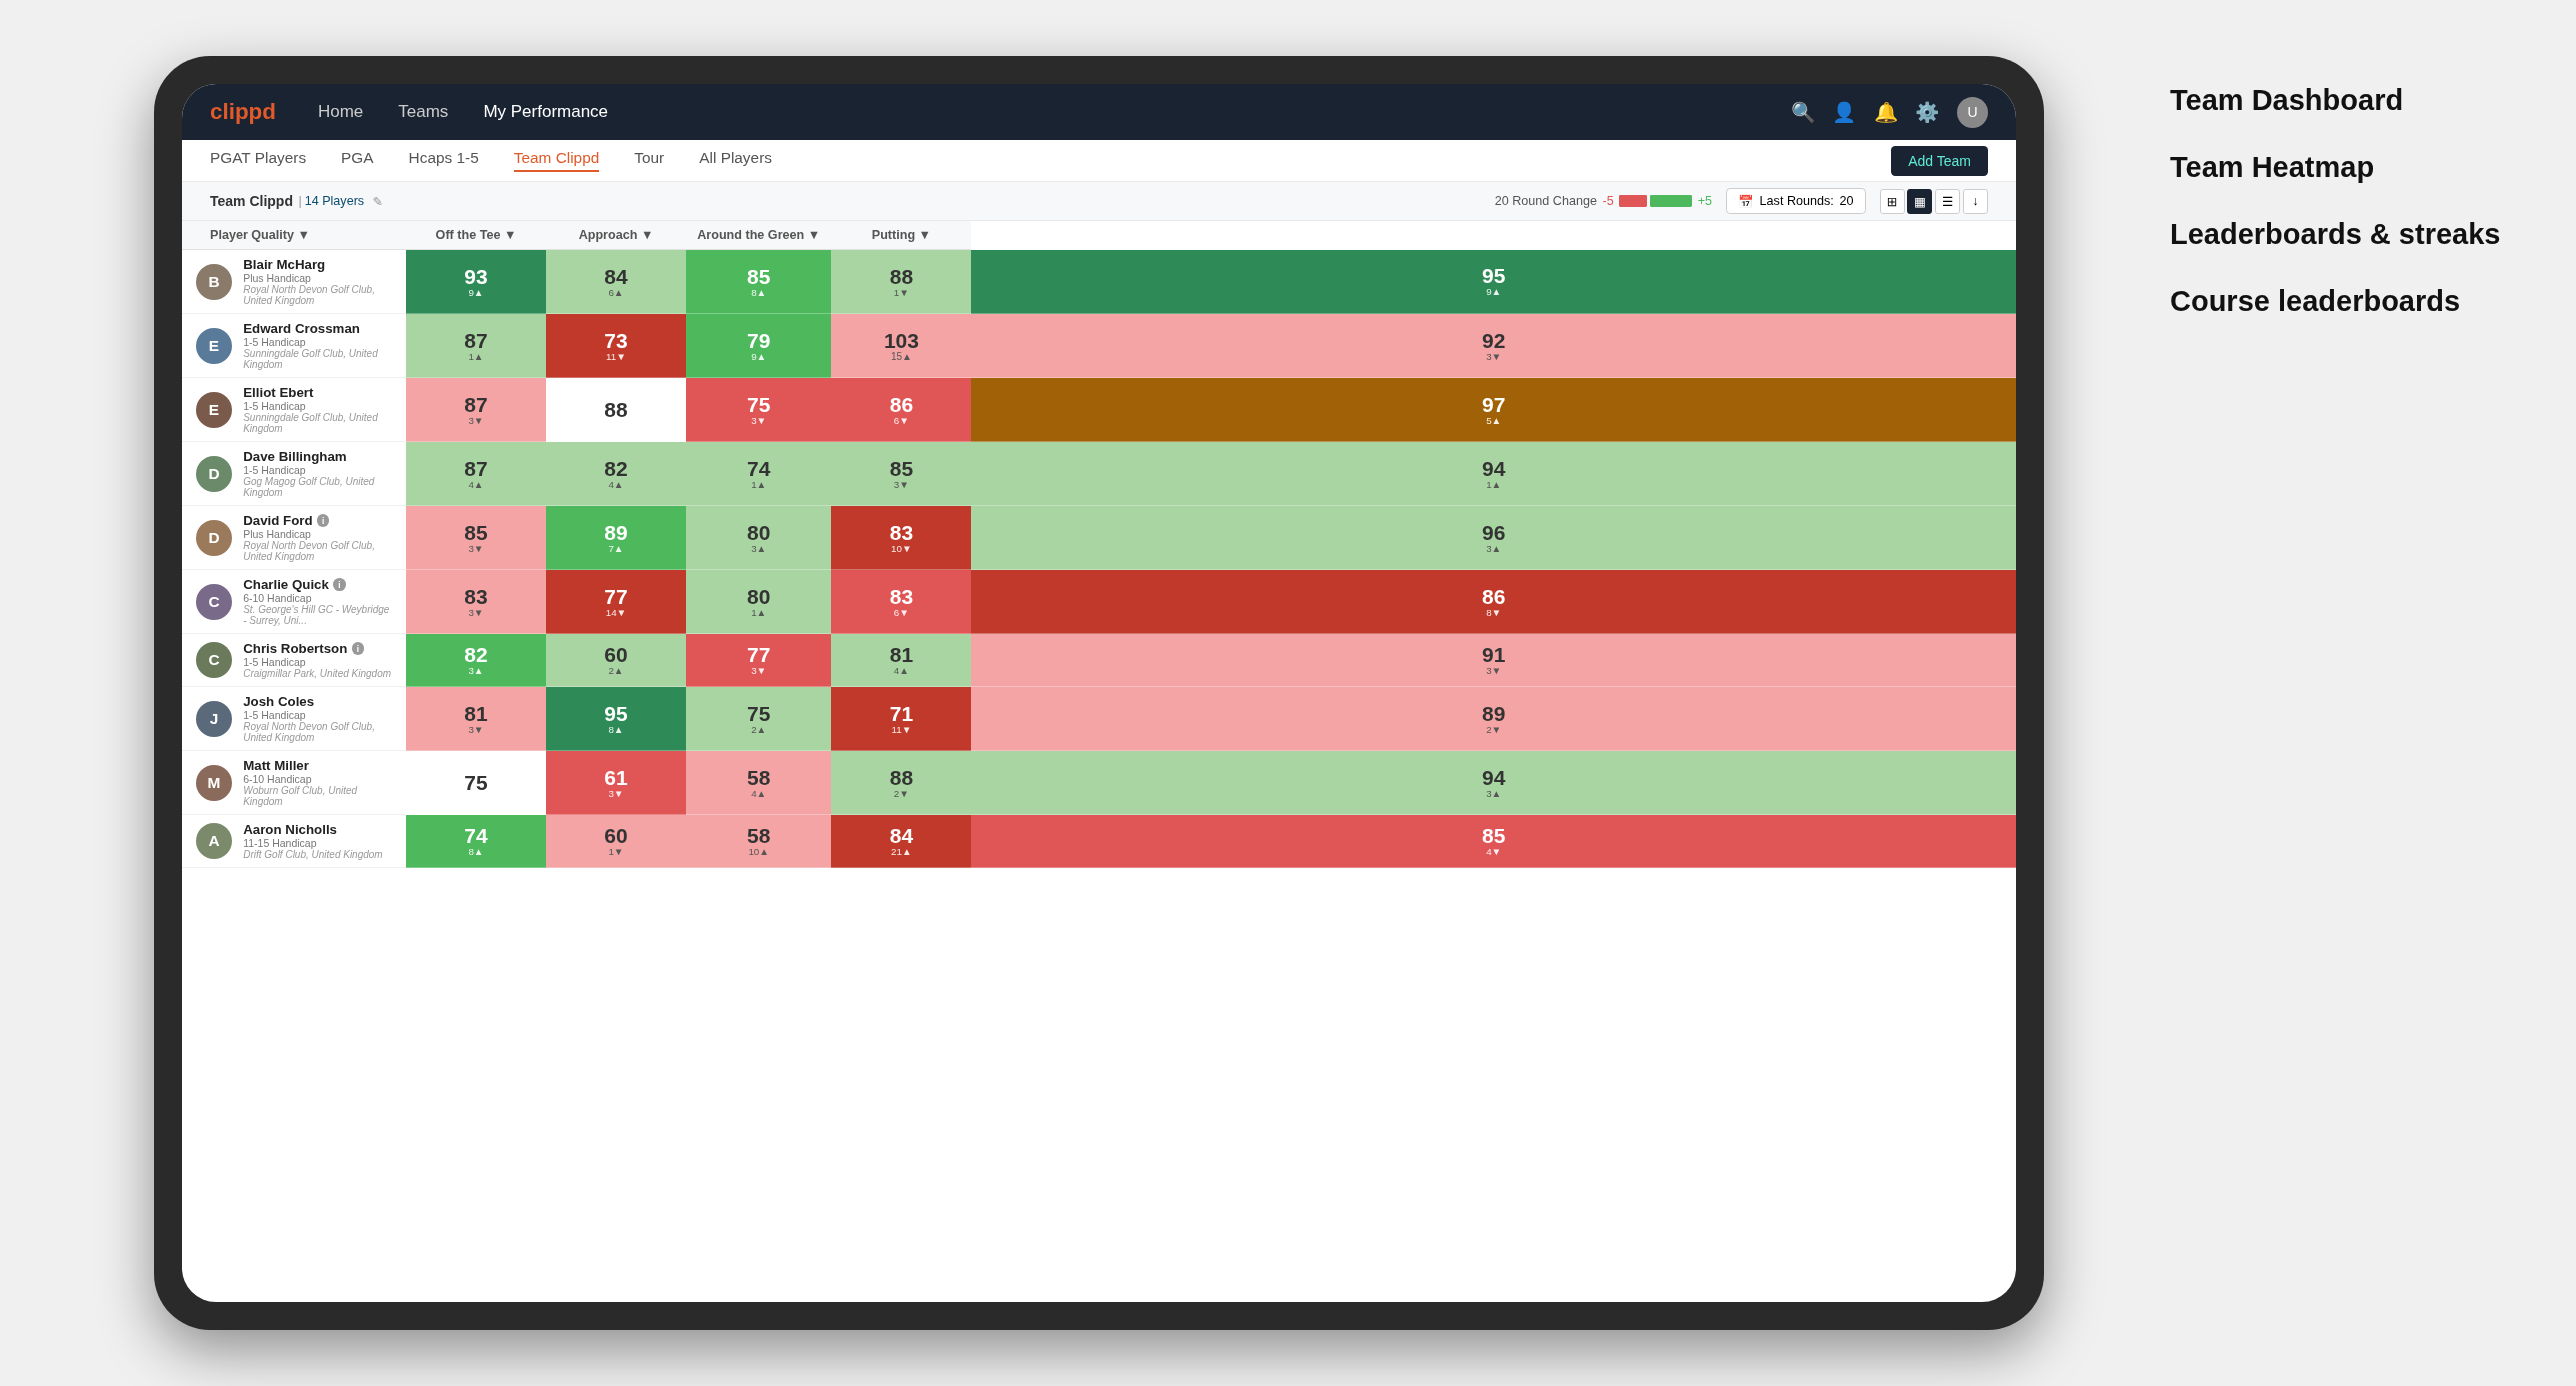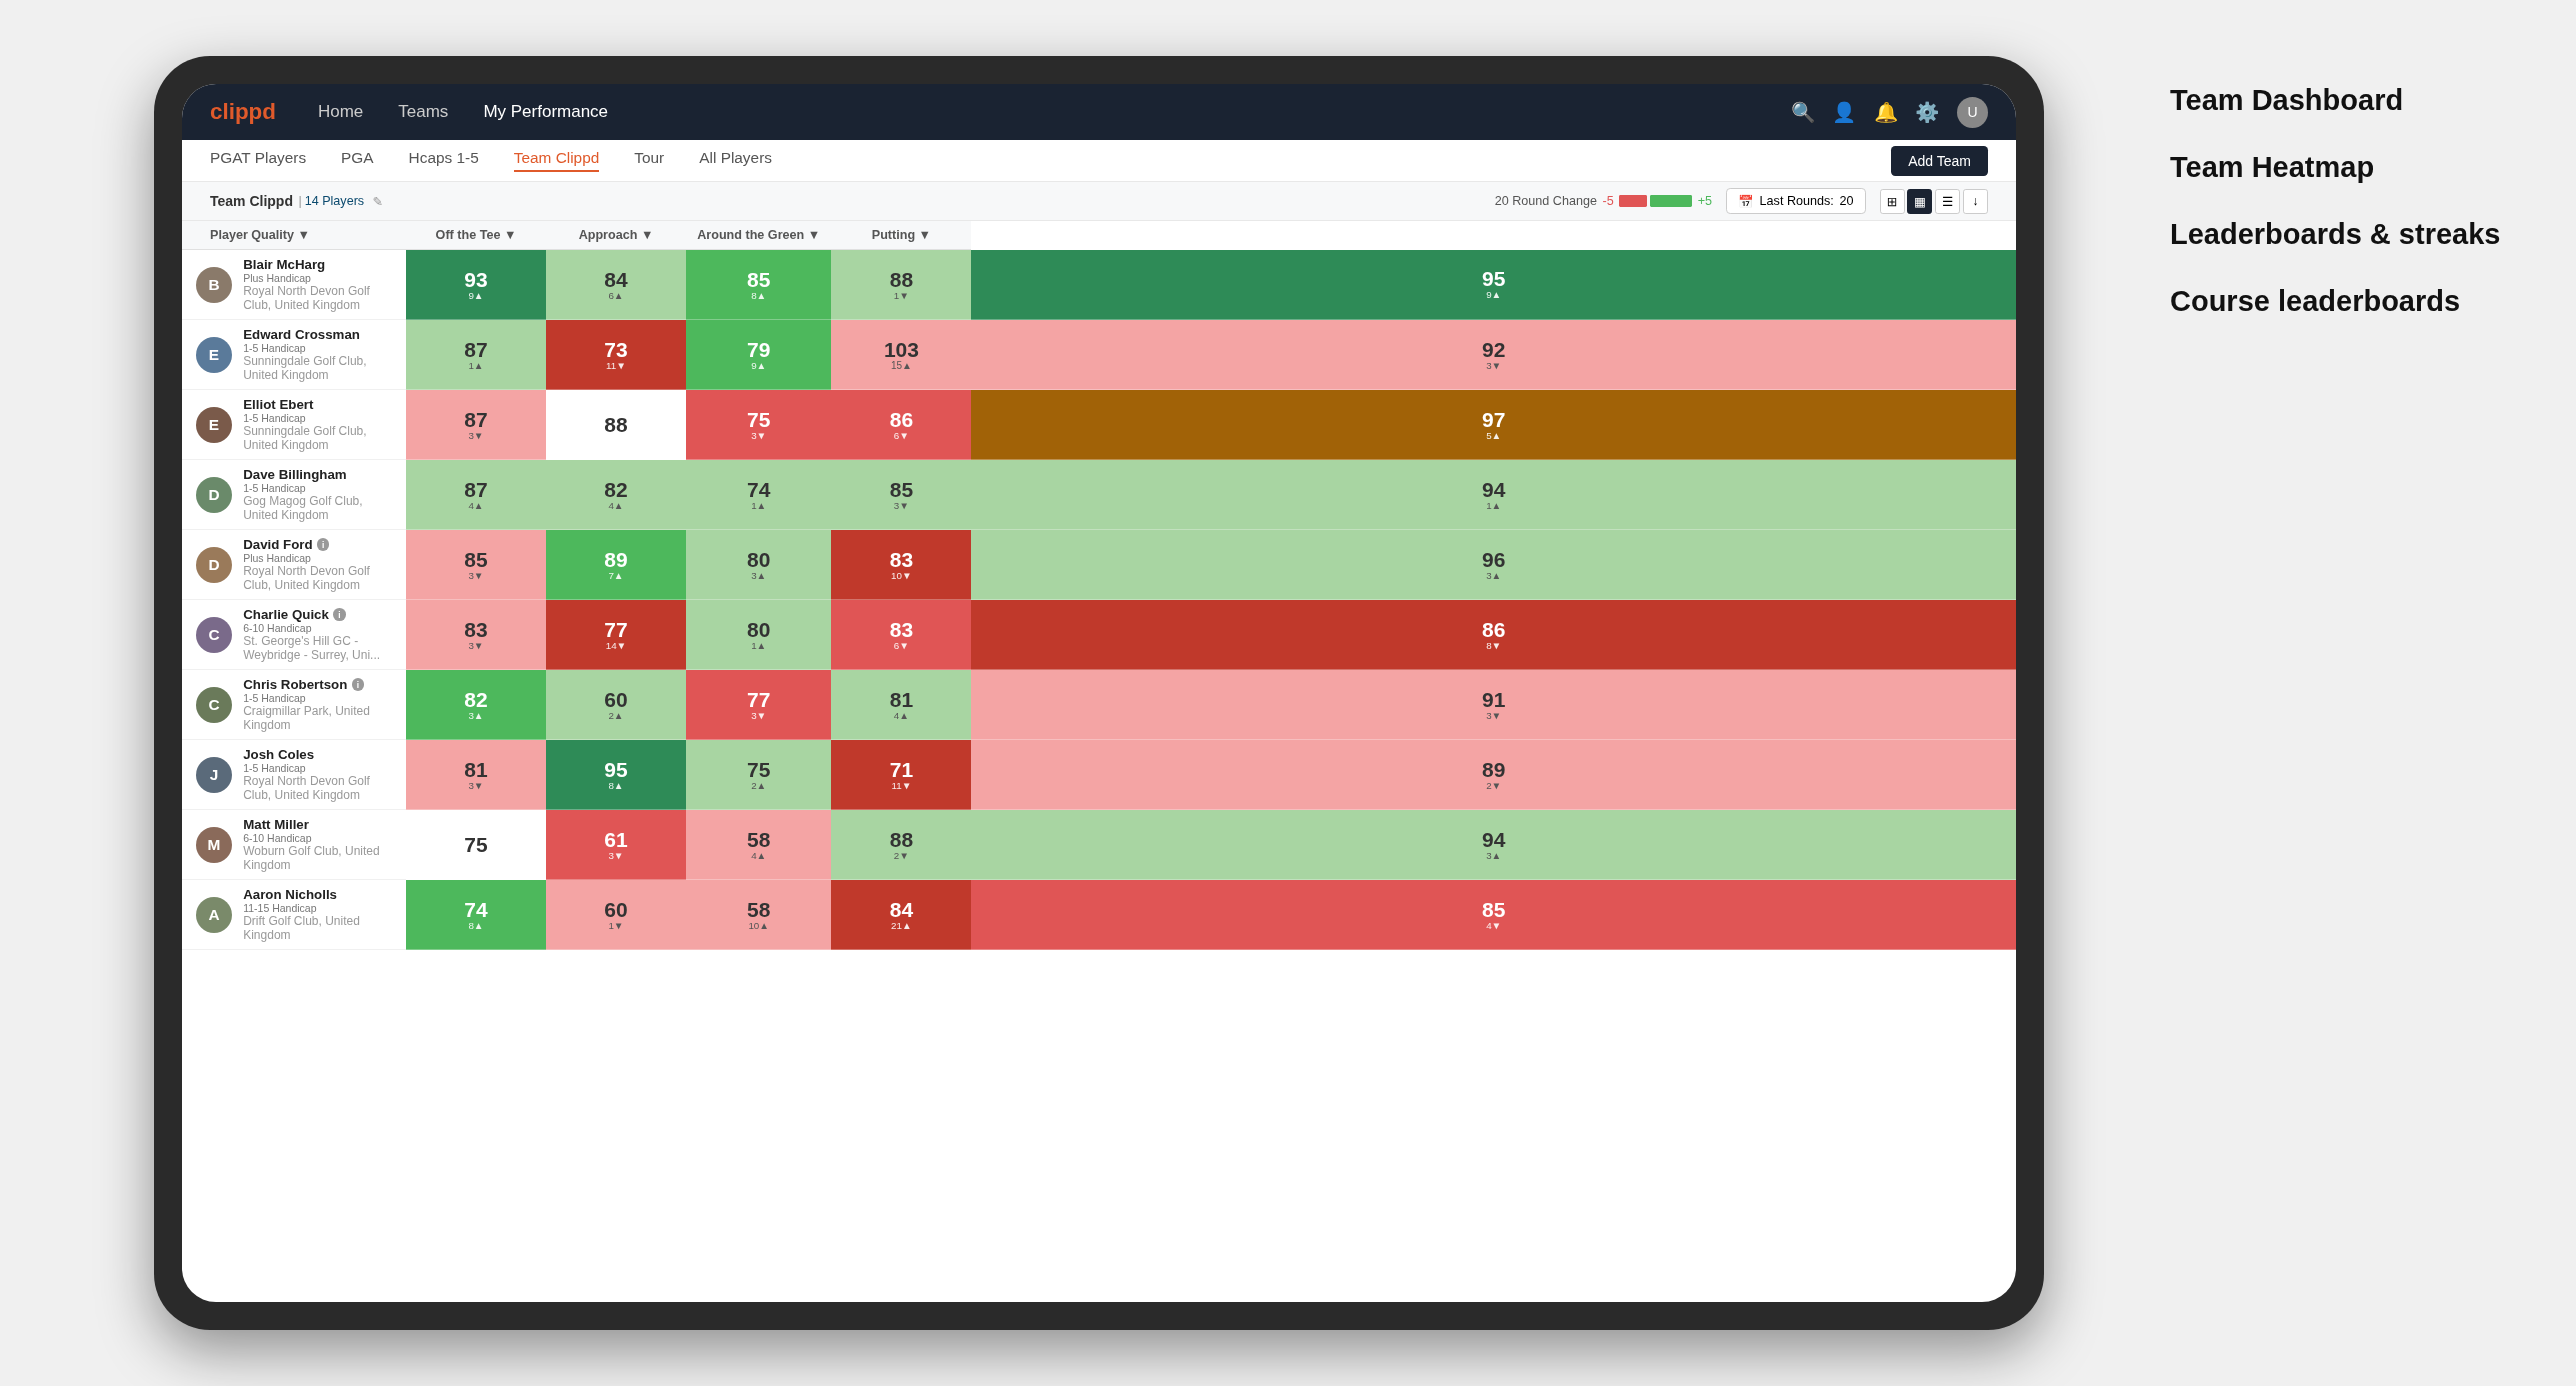--- a/index.html
+++ b/index.html
@@ -134,21 +134,21 @@
       color: #555;
       cursor: pointer;
       padding-bottom: 2.8px;
     }
     .subnav-link.active {
       color: #e05a2b;
       border-bottom: 2.1px solid #e05a2b;
     }
     .add-team-btn {
       background: #1a2332;
-      color: #ffffff;
+      color: #5eead4;
       font-size: 14px;
       padding: 7px 17px;
       border-radius: 4.2px;
       border: none;
       cursor: pointer;
     }
 
     
     .team-header {
       background: #f7f8f9;
@@ -300,22 +300,23 @@
       color: #222;
       display: flex;
       align-items: center;
       gap: 4.2px;
     }
     .player-handicap {
       font-size: 10.5px;
       color: #777;
     }
     .player-club {
-      font-size: 12px;
+      font-size: 10px;
       color: #999;
+      font-style: italic;
     }
     .score-cell {
       text-align: center;
       border-bottom: 0.7px solid rgba(255,255,255,0.3);
       padding: 0;
     }
     .score-box {
       display: flex;
       flex-direction: column;
       align-items: center;

